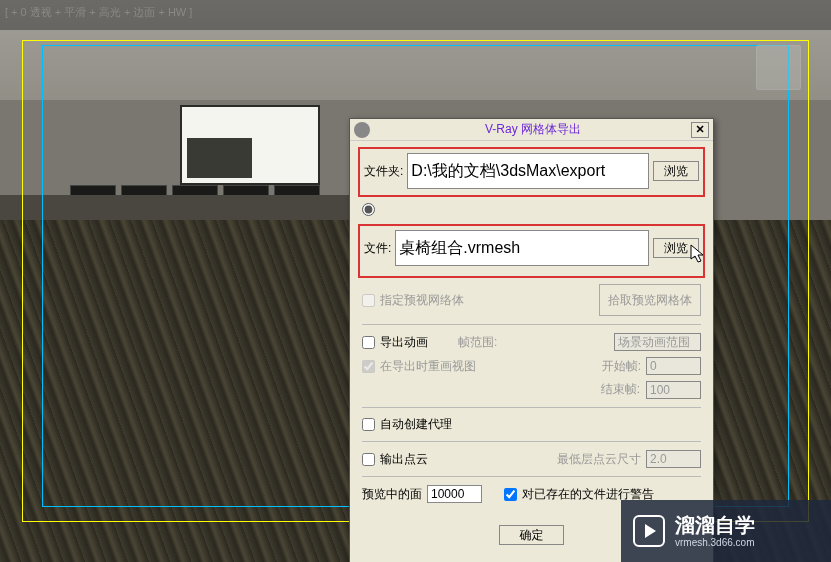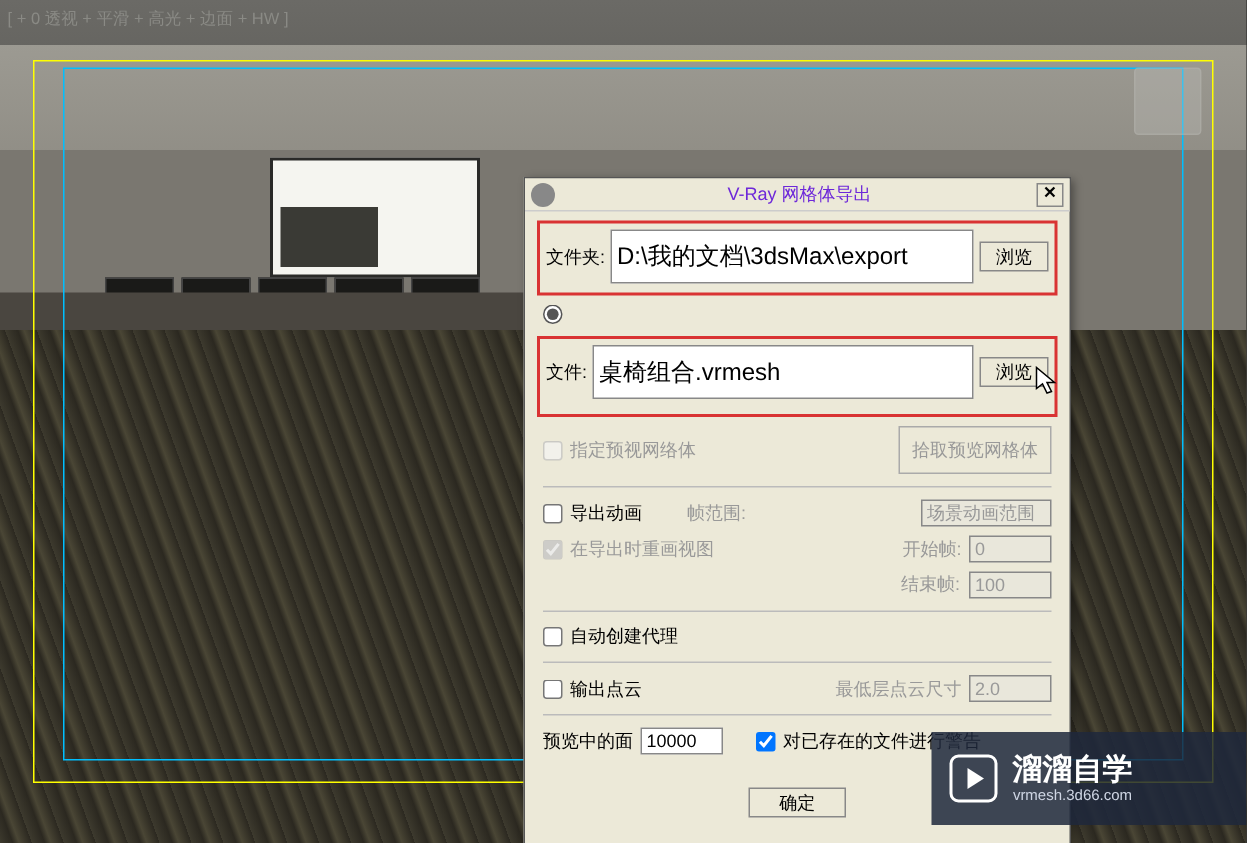--- a/index.html
+++ b/index.html
@@ -247,31 +247,30 @@
       justify-content: center;
       padding: 6px 10px 28px;
       gap: 6px;
     }
     .bottom-buttons .btn {
       min-width: 65px;
     }
     
     .watermark {
       position: absolute;
-      bottom: 12px;
+      bottom: 0;
       right: 0;
       width: 210px;
       height: 62px;
       background: rgba(30,40,60,0.85);
       display: flex;
       align-items: center;
       gap: 10px;
       padding: 0 12px;
       z-index: 200;
-      text-align: center;
     }
     .wm-play {
       width: 32px; height: 32px;
       border: 2px solid #fff;
       border-radius: 6px;
       display: flex;
       align-items: center;
       justify-content: center;
     }
     .wm-play::before {

